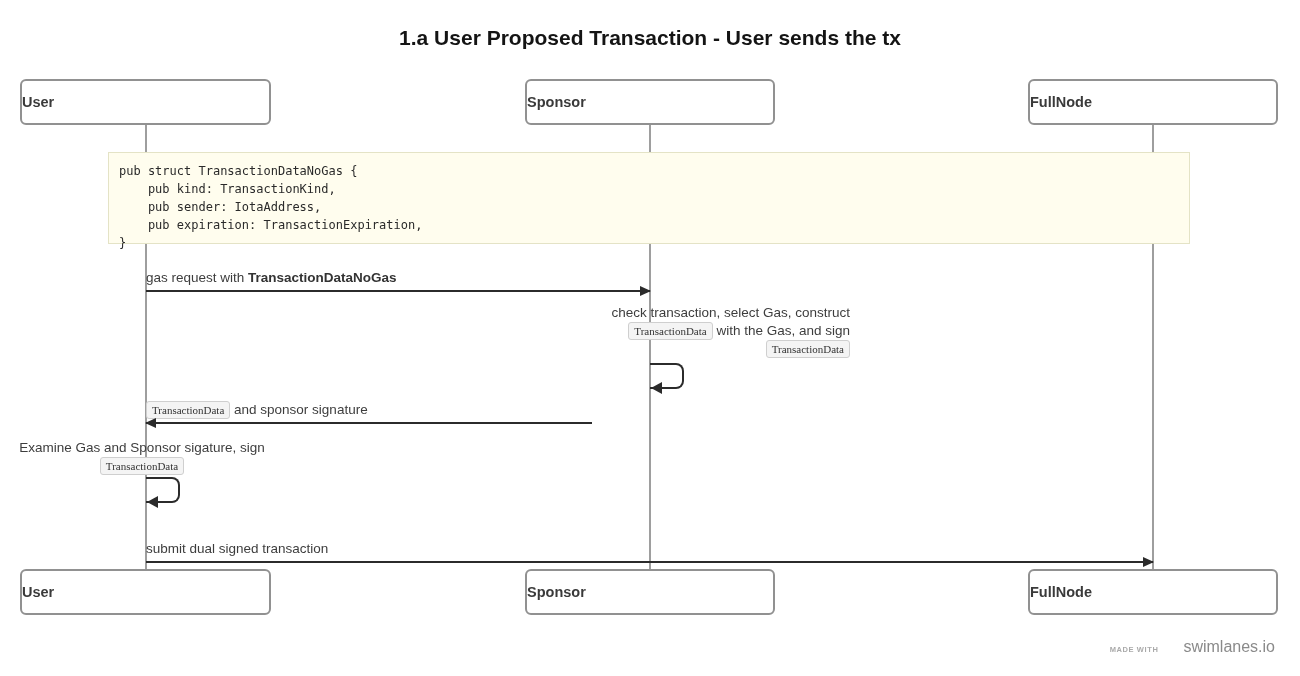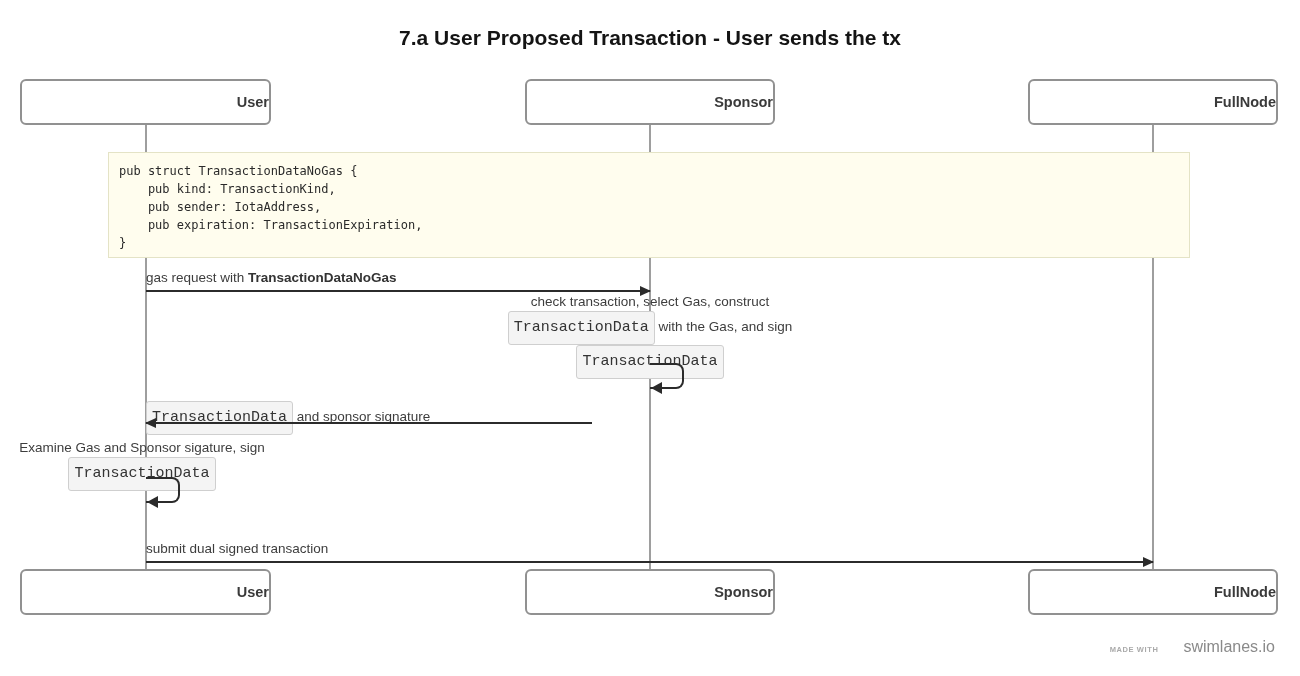--- a/index.html
+++ b/index.html
@@ -42,32 +42,32 @@
     background: var(--lifeline);
   }
   .actor {
     position: absolute;
     height: 46px;
     background: #ffffff;
     border: 2px solid var(--actor-border);
     border-radius: 6px;
     display: flex;
     align-items: center;
-    justify-content: flex-end;
+    justify-content: flex-start;
     font-size: 14.5px;
     font-weight: 700;
     color: #3a3a3a;
     z-index: 3;
   }
   .note {
     position: absolute;
     left: 108px;
     top: 152px;
     width: 1082px;
-    height: 106px;
+    height: 92px;
     background: var(--note-bg);
     border: 1px solid var(--note-border);
     z-index: 2;
   }
   .note pre {
     font-family: "DejaVu Sans Mono", monospace;
     font-size: 12px;
     line-height: 18px;
     color: #2a2a2a;
     padding: 9px 10px;
@@ -110,27 +110,27 @@
   .text-block {
     position: absolute;
     text-align: center;
     font-size: 13.5px;
     line-height: 18px;
     color: var(--text);
     z-index: 2;
   }
   .code-badge {
     display: inline-block;
-    font-family: Liberation Mono, monospace;
-    font-size: 15px;
+    font-family: Liberation Serif, serif;
+    font-size: 11px;
     line-height: 14px;
     background: var(--code-badge-bg);
     border: 1px solid var(--code-badge-border);
     border-radius: 3px;
-    padding: 9px 5px;
+    padding: 1px 5px;
     color: #333;
   }
   .self-loop {
     position: absolute;
     width: 34px;
     height: 26px;
     border: 2px solid var(--arrow);
     border-left: none;
     border-radius: 0 8px 8px 0;
     z-index: 2;
@@ -163,21 +163,21 @@
     font-size: 16px;
     color: #8a8a8a;
     margin-left: 20px;
   }
 </style>
 </head>
 <body>
 
 <div class="canvas">
 
-  <h1 class="title">7.a User Proposed Transaction - User sends the tx</h1>
+  <h1 class="title">1.a User Proposed Transaction - User sends the tx</h1>
 
   <div class="lifeline" style="left:145px;"></div>
   <div class="lifeline" style="left:649px;"></div>
   <div class="lifeline" style="left:1152px;"></div>
 
   <div class="actor" style="left:20px; top:79px; width:251px;">
     <span>User</span>
   </div>
   <div class="actor" style="left:525px; top:79px; width:250px;">
     <span>Sponsor</span>
@@ -195,21 +195,21 @@
   </div>
 
   <div class="message" style="left:146px; top:268px; width:504px;">
     <div class="msg-label">
       <span>gas request with </span><b>TransactionDataNoGas</b>
     </div>
     <div class="msg-line"></div>
     <div class="arrowhead right"></div>
   </div>
 
-  <div class="text-block" style="left:450px; top:293px; width:400px;">
+  <div class="text-block" style="left:450px; top:304px; width:400px;text-align:right;">
     <div>
       <span>check transaction, select Gas, construct</span>
     </div>
     <div>
       <span class="code-badge">TransactionData</span><span> with the Gas, and sign</span>
     </div>
     <div>
       <span class="code-badge">TransactionData</span>
     </div>
   </div>

